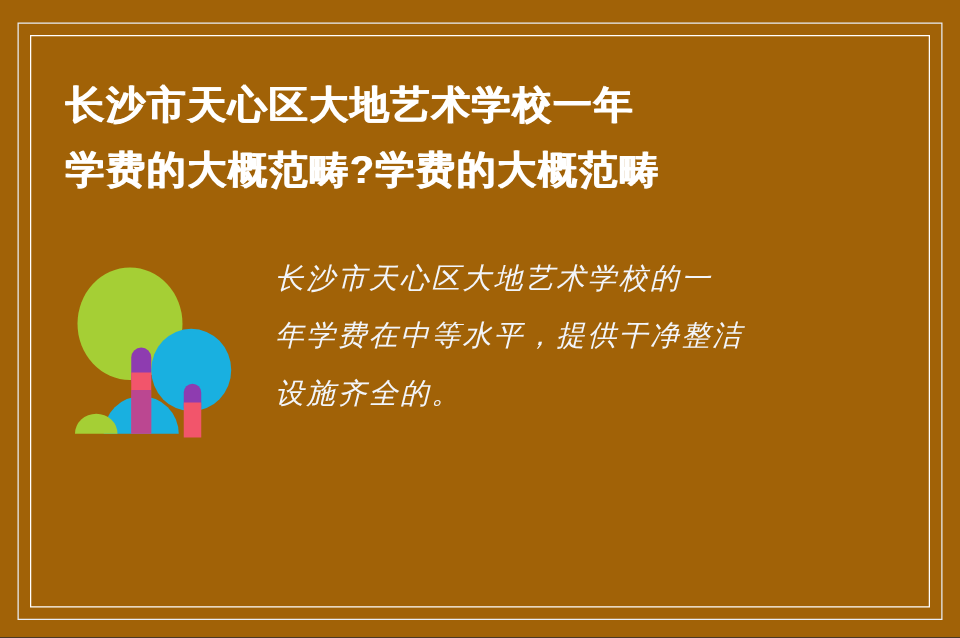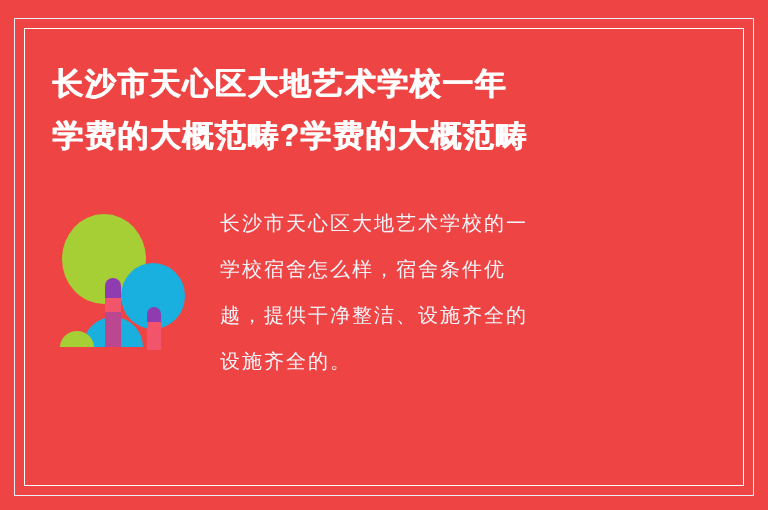--- a/index.html
+++ b/index.html
@@ -8,21 +8,21 @@
     background: #041a40;
   }
   body {
     font-family: "Liberation Sans", sans-serif;
   }
 
   #poster {
     position: relative;
     width: 768px;
     height: 510px;
-    background: #ef4444;
+    background: #a16207;
     overflow: hidden;
   }
 
   
   .frame-outer {
     position: absolute;
     left: 14px;
     top: 18px;
     right: 14px;
     bottom: 14px;
@@ -74,24 +74,25 @@
   .illustration svg {
     display: block;
   }
 
   .body-text {
     flex: 1 1 auto;
     padding-left: 18px;
   }
   .body-line {
     color: #f2f5fa;
-    font-size: 20px;
+    font-size: 23px;
     line-height: 46px;
     letter-spacing: 2px;
     font-family: "DejaVu Serif", "Liberation Serif", serif;
+    font-style: italic;
     white-space: nowrap;
   }
 </style>
 </head>
 <body>
 
 <div id="poster">
 
   <div class="frame-outer"></div>
   <div class="frame-inner"></div>
@@ -118,20 +119,19 @@
         <rect x="53" y="86" width="16" height="49" fill="#F2556B"></rect>
         <rect x="53" y="100" width="16" height="35" fill="#8E3CB0" opacity="0.55"></rect>
 
         <rect x="95" y="95" width="14" height="26" rx="7" fill="#8E3CB0"></rect>
         <rect x="95" y="110" width="14" height="28" fill="#F2556B"></rect>
       </svg>
     </div>
 
     <div class="body-text">
       <div class="body-line">长沙市天心区大地艺术学校的一</div>
-      <div class="body-line">学校宿舍怎么样，宿舍条件优</div>
-      <div class="body-line">越，提供干净整洁、设施齐全的</div>
+      <div class="body-line">年学费在中等水平，提供干净整洁</div>
       <div class="body-line">设施齐全的。</div>
     </div>
 
   </div>
 
 </div>
 
 </body></html>

